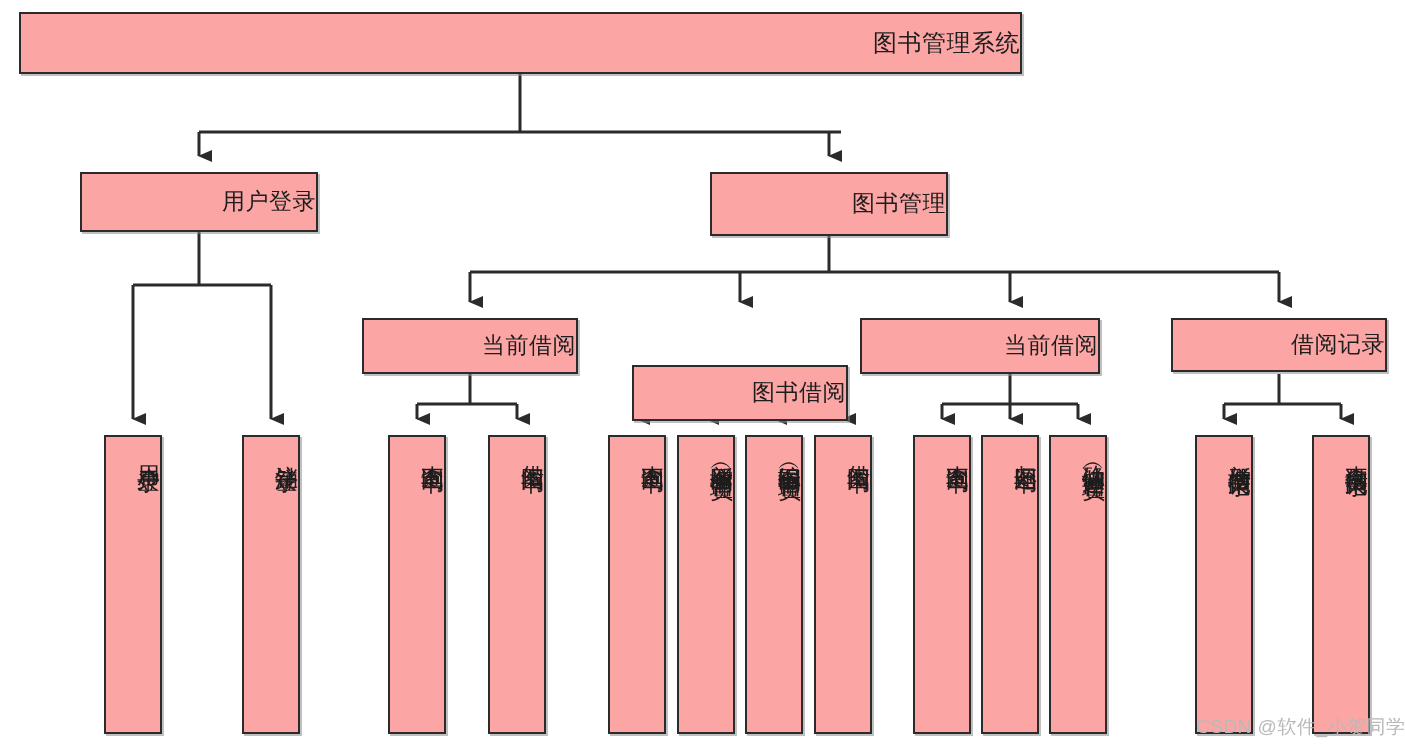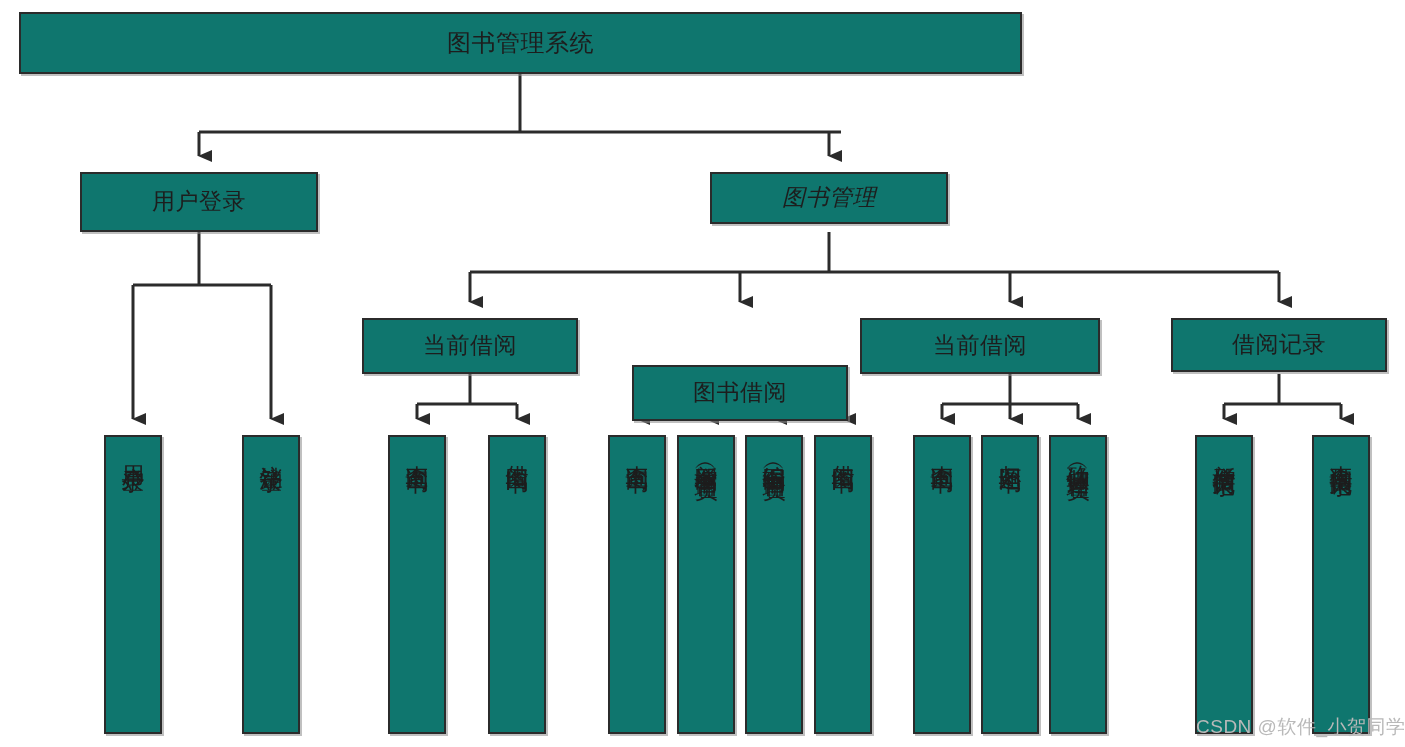--- a/index.html
+++ b/index.html
@@ -22,26 +22,26 @@
     position: absolute;
     left: 0;
     top: 0;
     width: 1405px;
     height: 747px;
     pointer-events: none;
   }
   .node {
     position: absolute;
     box-sizing: border-box;
-    background: #0f766e;
+    background: #fca5a5;
     border: 2px solid #2b2b2b;
     box-shadow: 2px 2px 0 0 rgba(140,140,140,0.55);
     display: flex;
     align-items: center;
-    justify-content: center;
+    justify-content: flex-end;
     color: #1d1d1d;
     z-index: 2;
   }
   .node-label {
     display: block;
     line-height: 1.12;
     letter-spacing: 0.5px;
     white-space: nowrap;
   }
   
@@ -130,21 +130,21 @@
     </g>
   </svg>
 
   <div class="node horiz root" style="left:19px; top:12px; width:1003px; height:62px;">
     <span class="node-label">图书管理系统</span>
   </div>
 
   <div class="node horiz" style="left:80px; top:172px; width:238px; height:60px;">
     <span class="node-label">用户登录</span>
   </div>
-  <div class="node horiz" style="left:710px; top:172px; width:238px; height:52px;font-style:italic;">
+  <div class="node horiz" style="left:710px; top:172px; width:238px; height:64px;">
     <span class="node-label">图书管理</span>
   </div>
 
   <div class="node horiz" style="left:362px; top:318px; width:216px; height:56px;">
     <span class="node-label">当前借阅</span>
   </div>
   <div class="node horiz" style="left:632px; top:318px; width:216px; height:56px;margin-top:47px;">
     <span class="node-label">图书借阅</span>
   </div>
   <div class="node horiz" style="left:860px; top:318px; width:240px; height:56px;">

